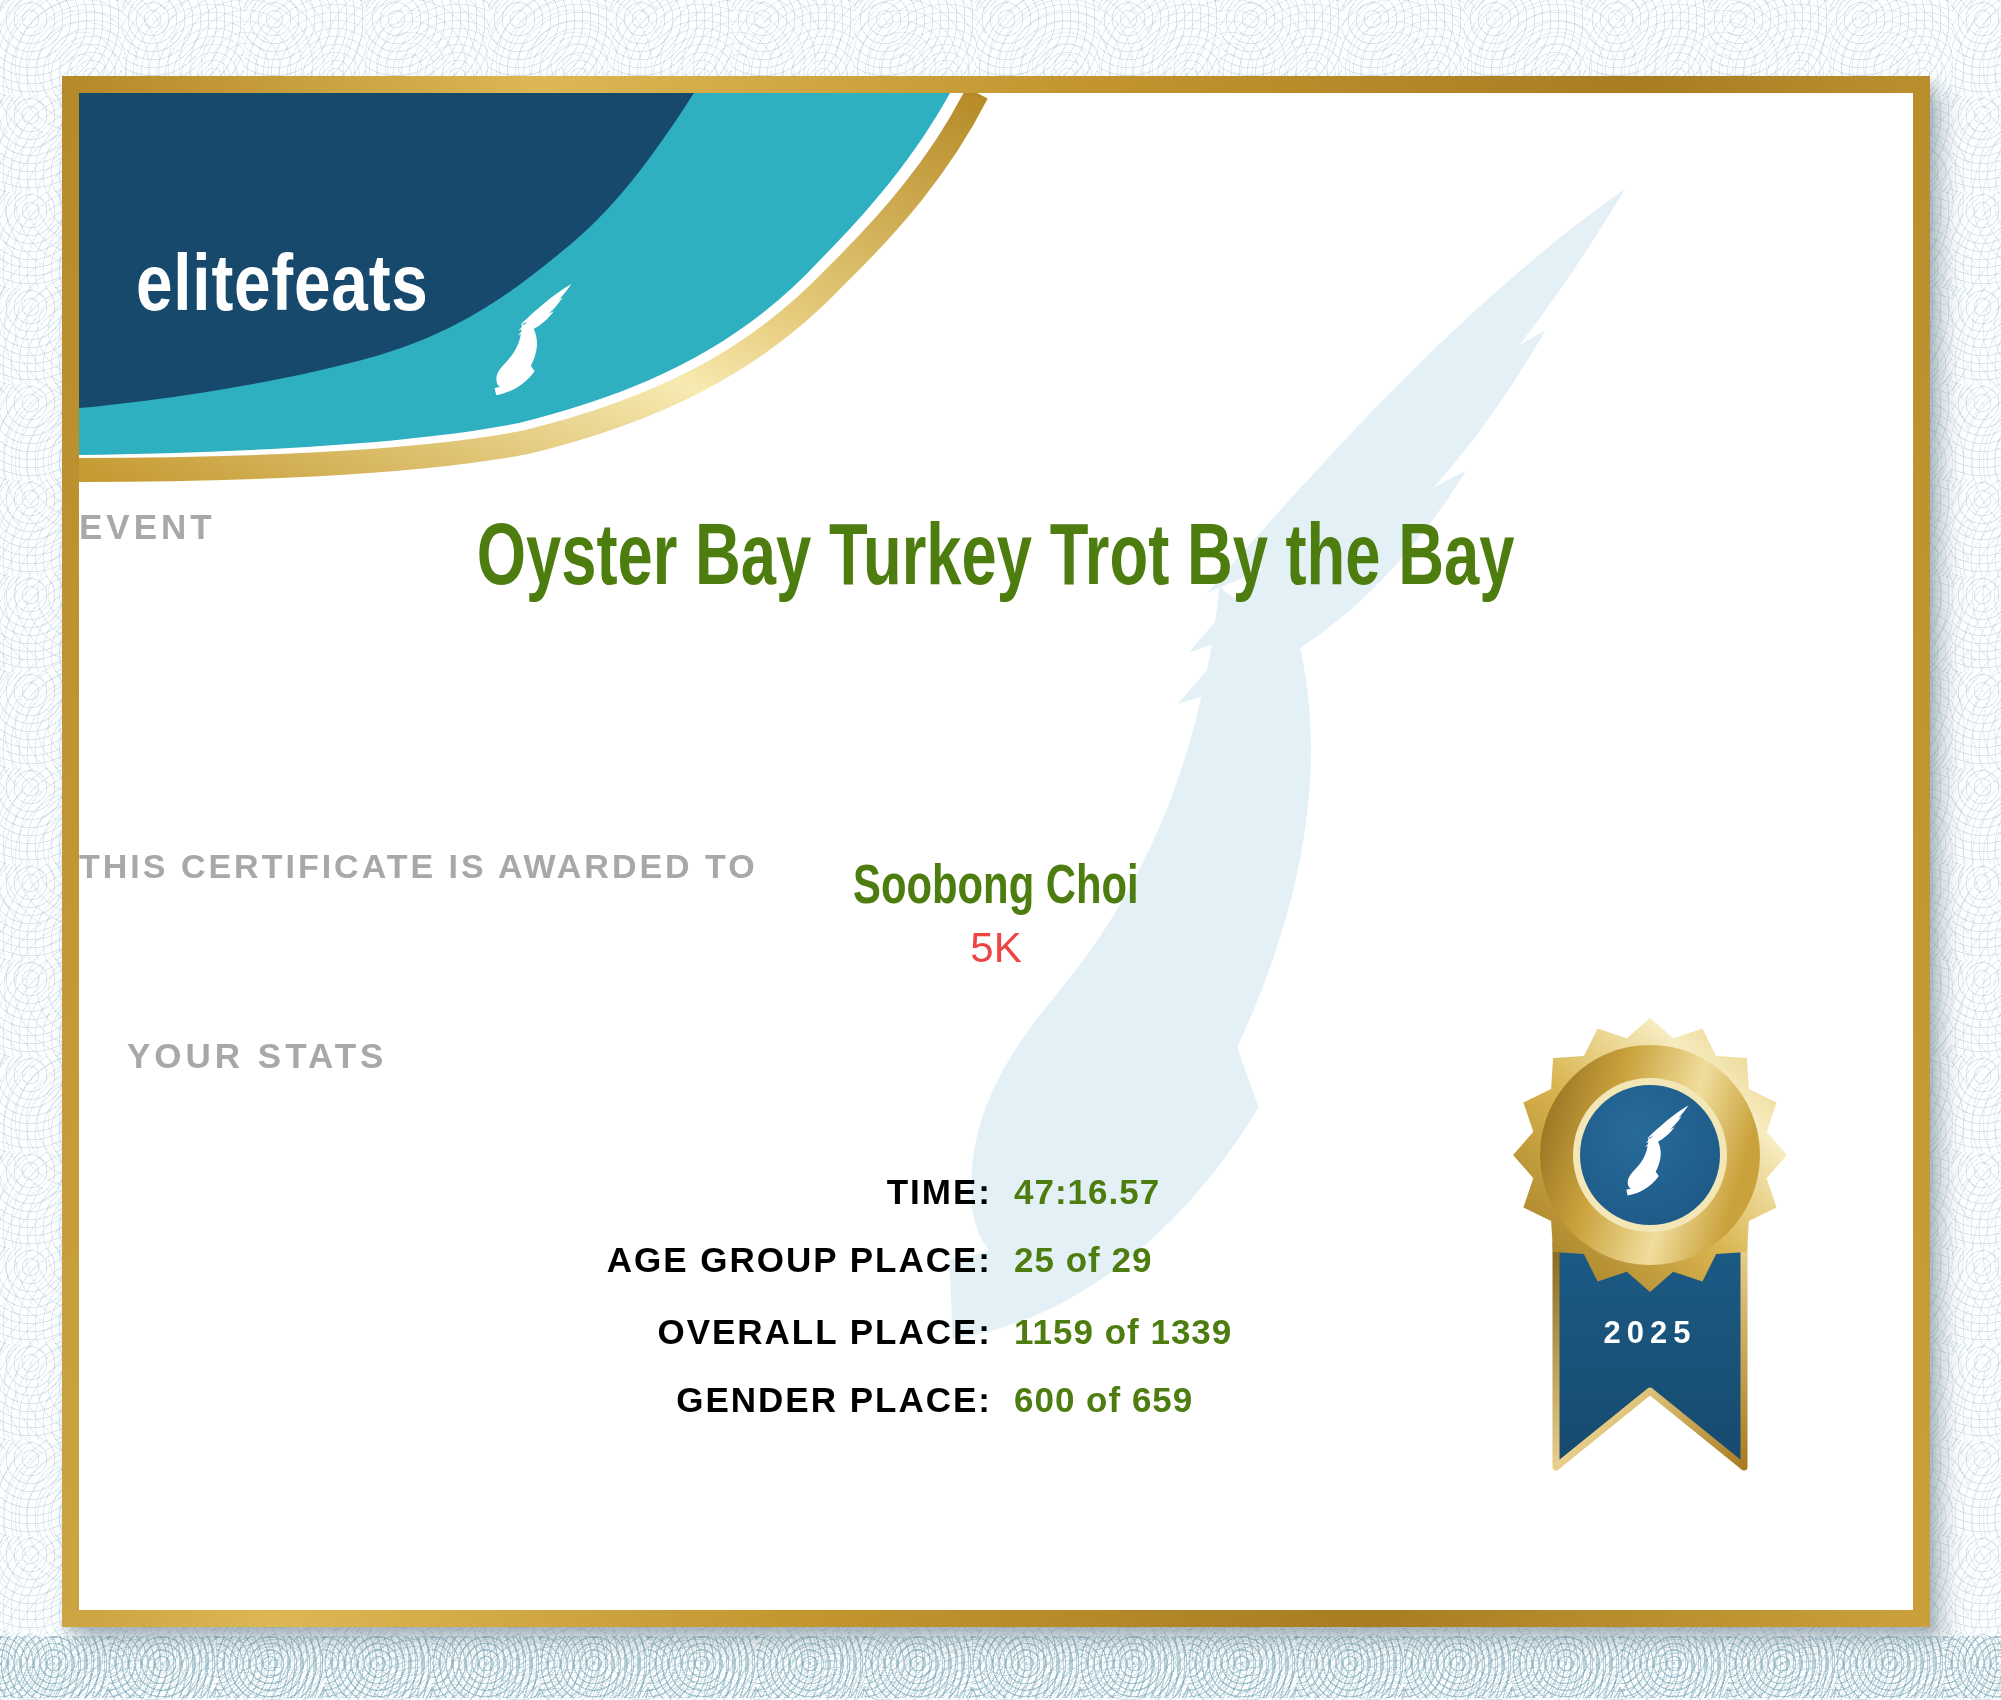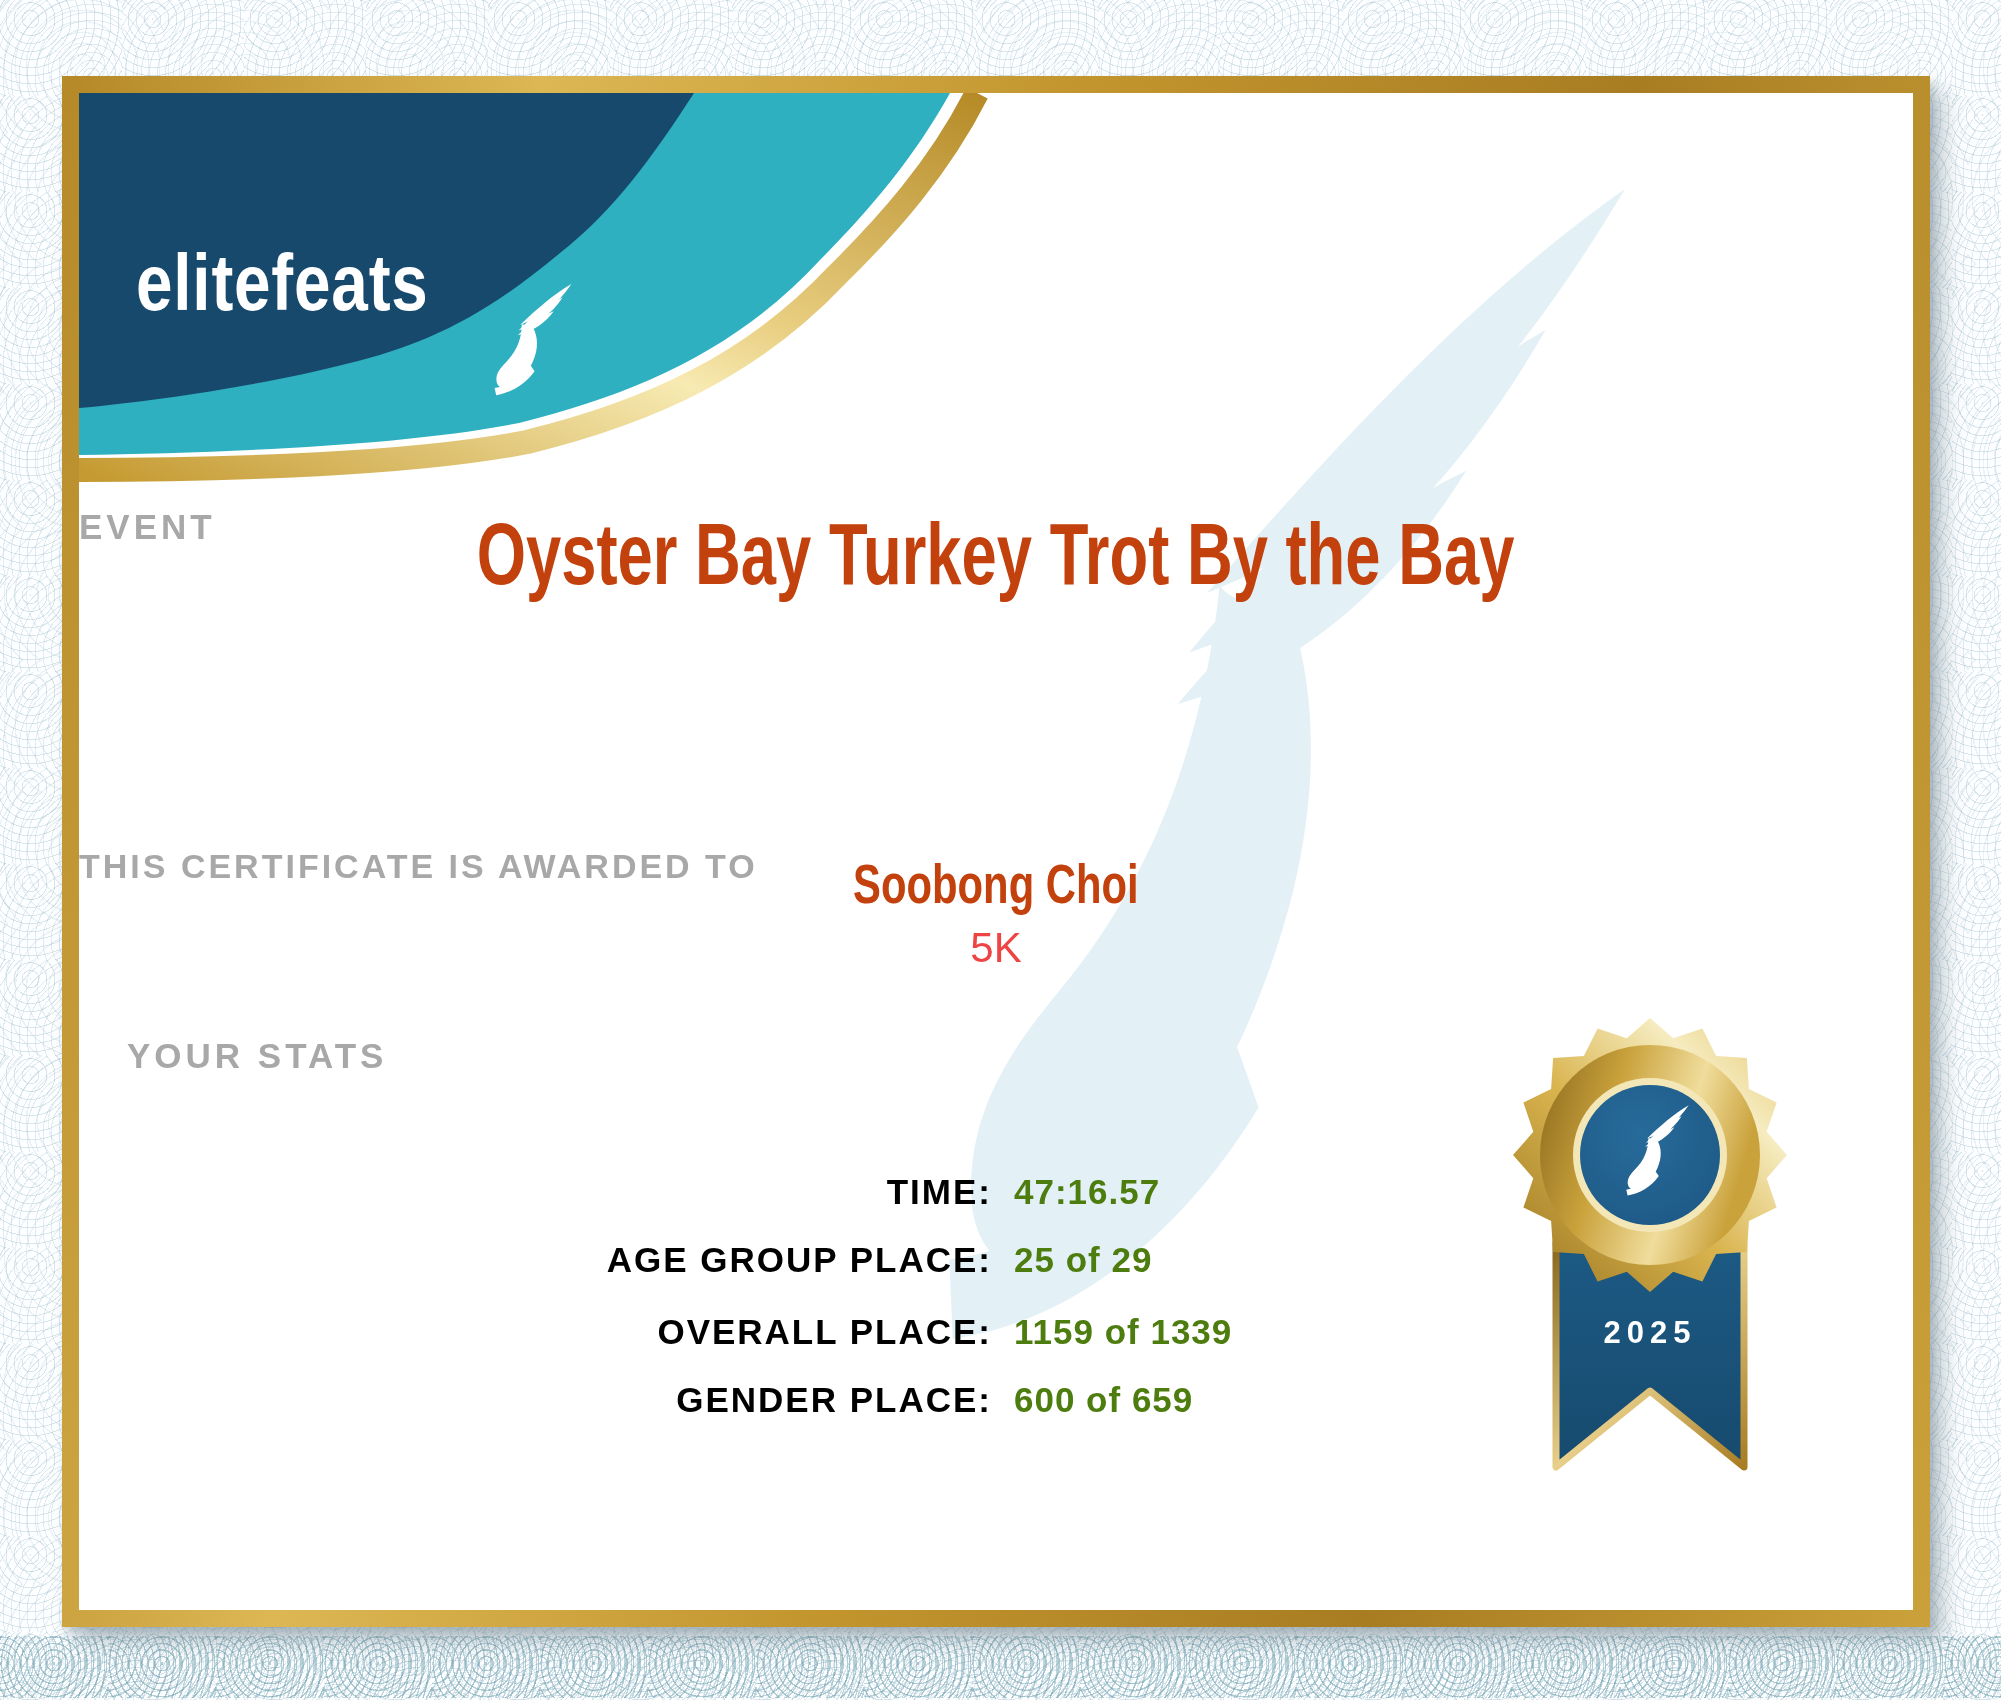--- a/index.html
+++ b/index.html
@@ -44,21 +44,21 @@
   }
   .logo-foot{width:96px;height:152px;margin-left:-16px;margin-top:80px;}
   .cap-gray{
     position:absolute;left:0;width:100%;text-align:left;
     color:#a8a8a8;font-weight:bold;white-space:nowrap;
   }
   .event-label{top:414px;font-size:35px;letter-spacing:4px;line-height:40px;}
   .award-label{top:753px;font-size:34px;letter-spacing:3px;line-height:40px;}
   .stats-heading{top:943px;font-size:35px;letter-spacing:4px;line-height:40px;padding-left:48px;}
   .big-black{
-    position:absolute;left:0;width:100%;text-align:center;color:#c2410c;white-space:nowrap;
+    position:absolute;left:0;width:100%;text-align:center;color:#4d7c0f;white-space:nowrap;
   }
   .event-name{top:417px;font-size:88px;font-weight:bold;line-height:88px;}
   .event-name>span{display:inline-block;transform:scaleX(0.72);transform-origin:50% 50%;}
   .recipient-name{top:748px;font-size:55px;font-weight:bold;line-height:86px;}
   .recipient-name>span{display:inline-block;transform:scaleX(0.76);transform-origin:50% 50%;}
   .race-distance{top:833px;font-size:42px;font-weight:400;line-height:44px;color:#ef4444;}
   .stat-row{position:absolute;left:0;width:100%;height:40px;}
   .stat-row.r0{top:1079px;} .stat-row.r1{top:1147px;} .stat-row.r2{top:1219px;} .stat-row.r3{top:1287px;}
   .stat-label{
     position:absolute;right:921px;white-space:nowrap;

